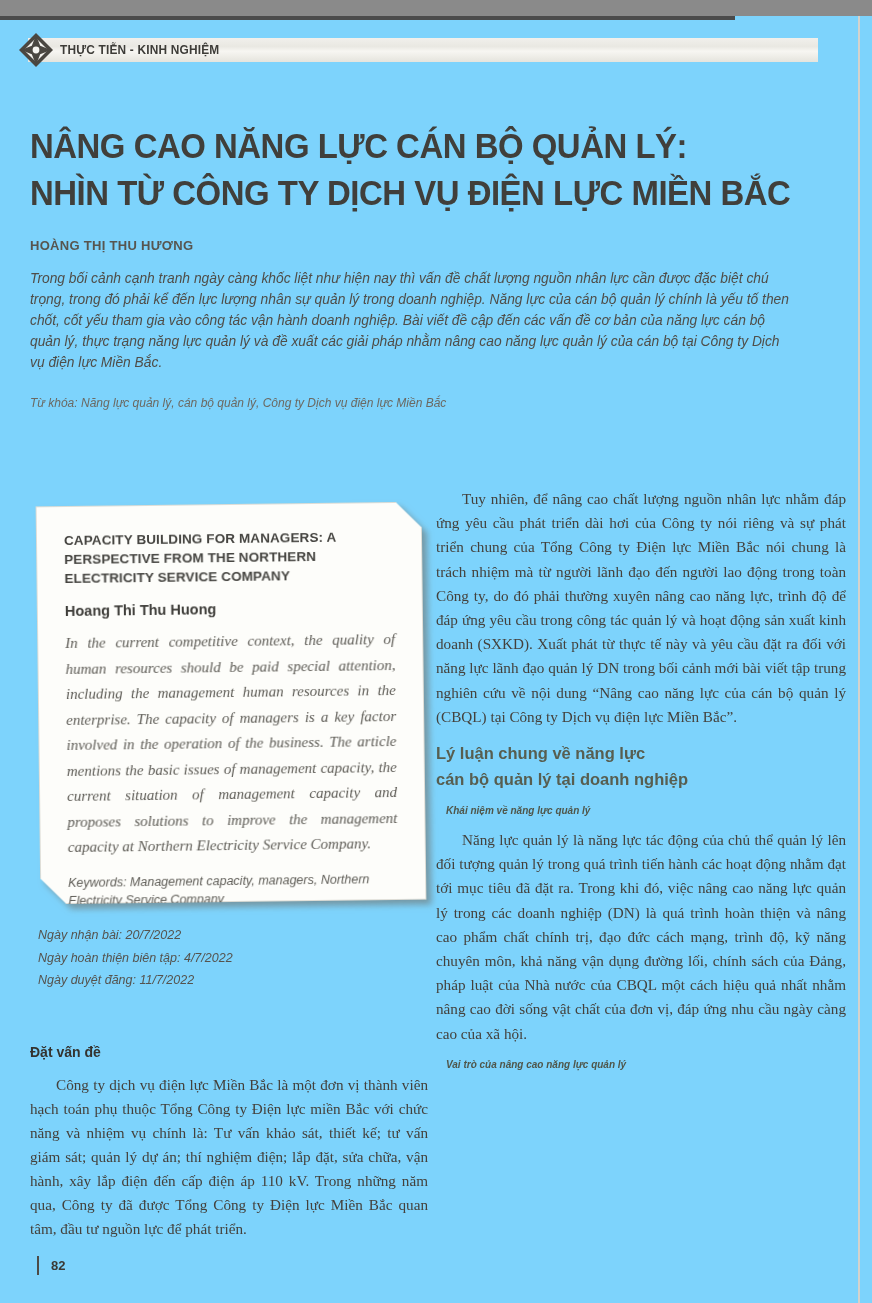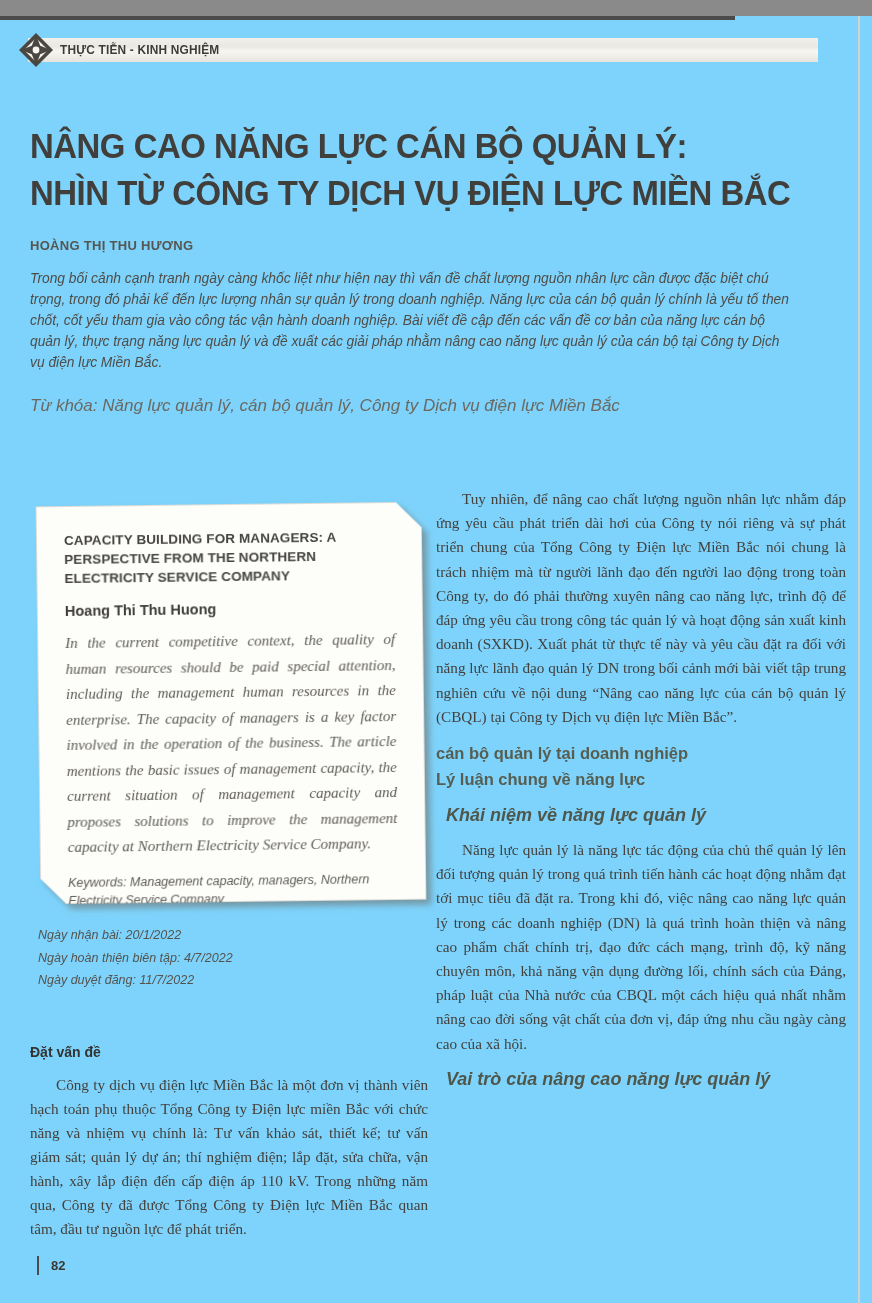--- a/index.html
+++ b/index.html
@@ -41,21 +41,21 @@
 
   .abstract-vi {
     position:absolute; left:30px; top:252px; width:765px;
     font-family:"Liberation Sans","DejaVu Sans",sans-serif;
     font-weight:normal; font-style:italic; font-size:13.8px; line-height:21px;
     color:#4f4d48;
   }
   .keywords-vi {
     position:absolute; left:30px; top:380px; width:765px;
     font-family:"Liberation Sans","DejaVu Sans",sans-serif;
-    font-style:italic; font-size:17px; color:#6b6962;
+    font-style:italic; font-size:12px; color:#6b6962;
   }
 
   .abstract-box-wrap {
     position:absolute; left:38px; top:488px; width:386px; height:398px;
     filter:drop-shadow(5px 5px 3px rgba(110,106,96,0.55));
     transform:rotate(-0.7deg);
   }
   .abstract-box {
     width:100%; height:100%; background:#fdfdfa;
     border:1px solid #deddd6;
@@ -108,21 +108,21 @@
     font-size:15.2px; line-height:24.2px; text-align:justify; text-indent:26px;
   }
   .theory-heading {
     margin-top:11px;
     font-family:"Liberation Sans","DejaVu Sans",sans-serif;
     font-weight:bold; font-size:16.5px; line-height:26px; color:#575e50;
   }
   .sub-heading {
     margin:13px 0 12px 10px;
     font-family:"Liberation Sans","DejaVu Sans",sans-serif;
-    font-weight:bold; font-style:italic; font-size:18px; color:#4f564a;
+    font-weight:bold; font-style:italic; font-size:10px; color:#4f564a;
   }
   .page-number {
     position:absolute; left:37px; top:1240px;
     border-left:2px solid #4c4b47; padding:2px 0 2px 12px;
     font-family:"Liberation Sans","DejaVu Sans",sans-serif;
     font-weight:bold; font-size:13px; color:#3a3935;
   }
 </style>
 </head>
 <body>
@@ -154,33 +154,33 @@
   <div class="abstract-box-wrap">
     <div class="abstract-box">
       <div class="box-title-en">CAPACITY BUILDING FOR MANAGERS: A PERSPECTIVE FROM THE NORTHERN ELECTRICITY SERVICE COMPANY</div>
       <div class="box-author-en">Hoang Thi Thu Huong</div>
       <div class="box-abstract-en">In the current competitive context, the quality of human resources should be paid special attention, including the management human resources in the enterprise. The capacity of managers is a key factor involved in the operation of the business. The article mentions the basic issues of management capacity, the current situation of management capacity and proposes solutions to improve the management capacity at Northern Electricity Service Company.</div>
       <div class="box-keywords-en">Keywords: Management capacity, managers, Northern Electricity Service Company</div>
     </div>
   </div>
 
   <div class="dates-block">
-    <div>Ngày nhận bài: 20/1/2022</div>
+    <div>Ngày nhận bài: 20/7/2022</div>
     <div>Ngày hoàn thiện biên tập: 4/7/2022</div>
     <div>Ngày duyệt đăng: 11/7/2022</div>
   </div>
 
   <div class="intro-heading">Đặt vấn đề</div>
   <div class="intro-par">Công ty dịch vụ điện lực Miền Bắc là một đơn vị thành viên hạch toán phụ thuộc Tổng Công ty Điện lực miền Bắc với chức năng và nhiệm vụ chính là: Tư vấn khảo sát, thiết kế; tư vấn giám sát; quản lý dự án; thí nghiệm điện; lắp đặt, sửa chữa, vận hành, xây lắp điện đến cấp điện áp 110 kV. Trong những năm qua, Công ty đã được Tổng Công ty Điện lực Miền Bắc quan tâm, đầu tư nguồn lực để phát triển.</div>
 
   <div class="col-right">
     <p>Tuy nhiên, để nâng cao chất lượng nguồn nhân lực nhằm đáp ứng yêu cầu phát triển dài hơi của Công ty nói riêng và sự phát triển chung của Tổng Công ty Điện lực Miền Bắc nói chung là trách nhiệm mà từ người lãnh đạo đến người lao động trong toàn Công ty, do đó phải thường xuyên nâng cao năng lực, trình độ để đáp ứng yêu cầu trong công tác quản lý và hoạt động sản xuất kinh doanh (SXKD). Xuất phát từ thực tế này và yêu cầu đặt ra đối với năng lực lãnh đạo quản lý DN trong bối cảnh mới bài viết tập trung nghiên cứu về nội dung “Nâng cao năng lực của cán bộ quản lý (CBQL) tại Công ty Dịch vụ điện lực Miền Bắc”.</p>
     <div class="theory-heading">
+      <div>Lý luận chung về năng lực</div>
       <div>cán bộ quản lý tại doanh nghiệp</div>
-      <div>Lý luận chung về năng lực</div>
     </div>
     <div class="sub-heading">Khái niệm về năng lực quản lý</div>
     <p>Năng lực quản lý là năng lực tác động của chủ thể quản lý lên đối tượng quản lý trong quá trình tiến hành các hoạt động nhằm đạt tới mục tiêu đã đặt ra. Trong khi đó, việc nâng cao năng lực quản lý trong các doanh nghiệp (DN) là quá trình hoàn thiện và nâng cao phẩm chất chính trị, đạo đức cách mạng, trình độ, kỹ năng chuyên môn, khả năng vận dụng đường lối, chính sách của Đảng, pháp luật của Nhà nước của CBQL một cách hiệu quả nhất nhằm nâng cao đời sống vật chất của đơn vị, đáp ứng nhu cầu ngày càng cao của xã hội.</p>
     <div class="sub-heading">Vai trò của nâng cao năng lực quản lý</div>
   </div>
 
   <div class="page-number">82</div>
 
 </div>
 

